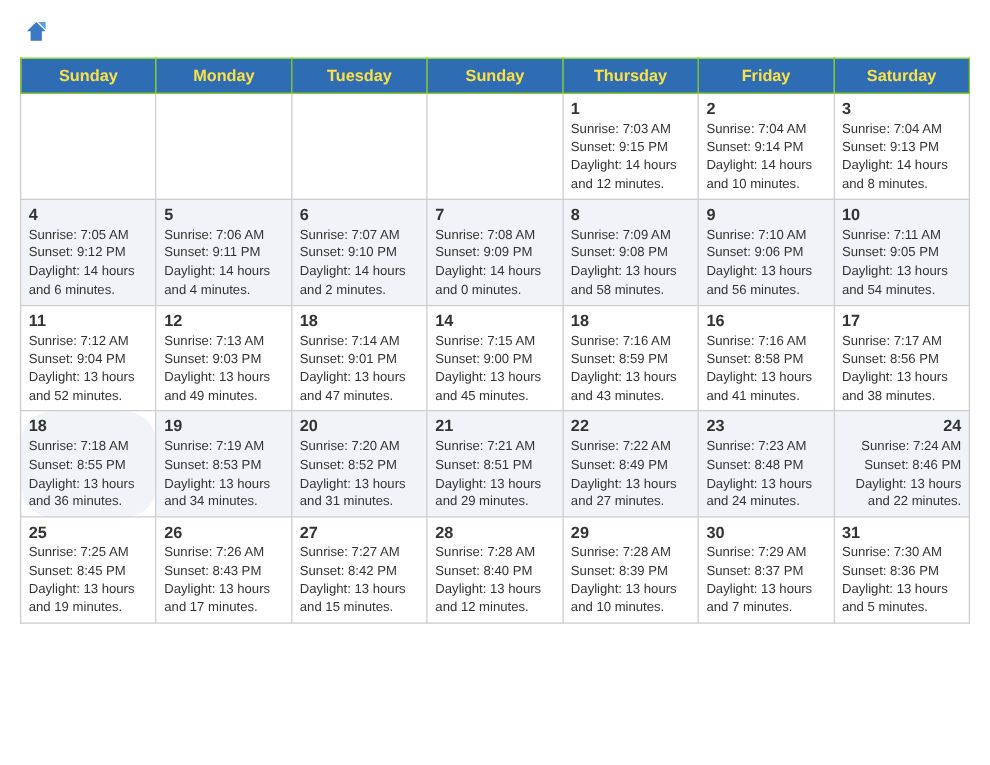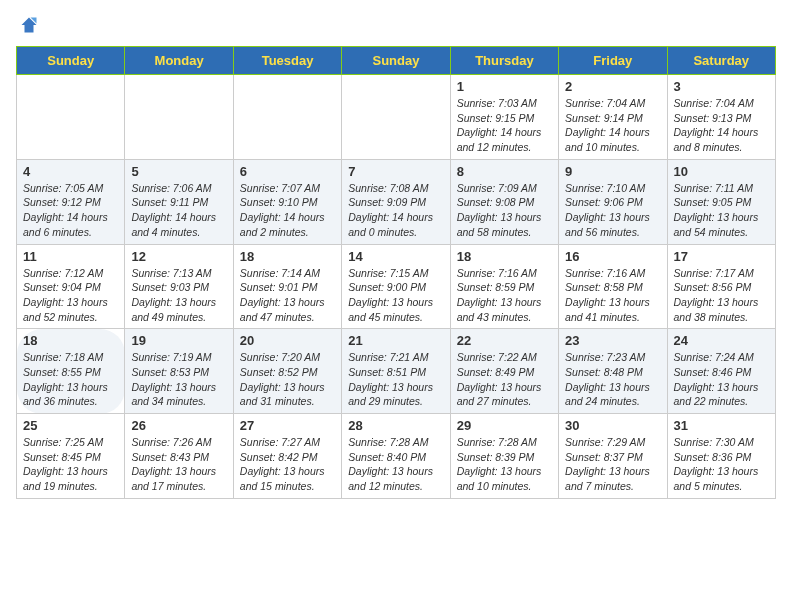--- a/index.html
+++ b/index.html
@@ -81,21 +81,20 @@
     .day-number {
       font-size: 13px;
       font-weight: bold;
       color: #333;
       margin-bottom: 2px;
     }
     .day-info {
       font-size: 10.5px;
       color: #333;
       line-height: 1.4;
-      font-style: italic;
     }
     .empty-cell {
       background: #fff !important;
     }
   </style>
 </head>
 <body>
 
 <div class="header">
   <div class="logo">
@@ -223,21 +222,21 @@
           <div class="day-info">Sunrise: 7:21 AM<br>Sunset: 8:51 PM<br>Daylight: 13 hours and 29 minutes.</div>
         </td>
         <td style="background: rgb(240, 244, 248);">
           <div class="day-number">22</div>
           <div class="day-info">Sunrise: 7:22 AM<br>Sunset: 8:49 PM<br>Daylight: 13 hours and 27 minutes.</div>
         </td>
         <td style="background: rgb(240, 244, 248);">
           <div class="day-number">23</div>
           <div class="day-info">Sunrise: 7:23 AM<br>Sunset: 8:48 PM<br>Daylight: 13 hours and 24 minutes.</div>
         </td>
-        <td style="background: rgb(240, 244, 248);">
+        <td style="background: rgb(240, 244, 248); text-align: right;">
           <div class="day-number">24</div>
           <div class="day-info">Sunrise: 7:24 AM<br>Sunset: 8:46 PM<br>Daylight: 13 hours and 22 minutes.</div>
         </td>
       </tr>
       <tr>
         <td>
           <div class="day-number">25</div>
           <div class="day-info">Sunrise: 7:25 AM<br>Sunset: 8:45 PM<br>Daylight: 13 hours and 19 minutes.</div>
         </td>
         <td>

